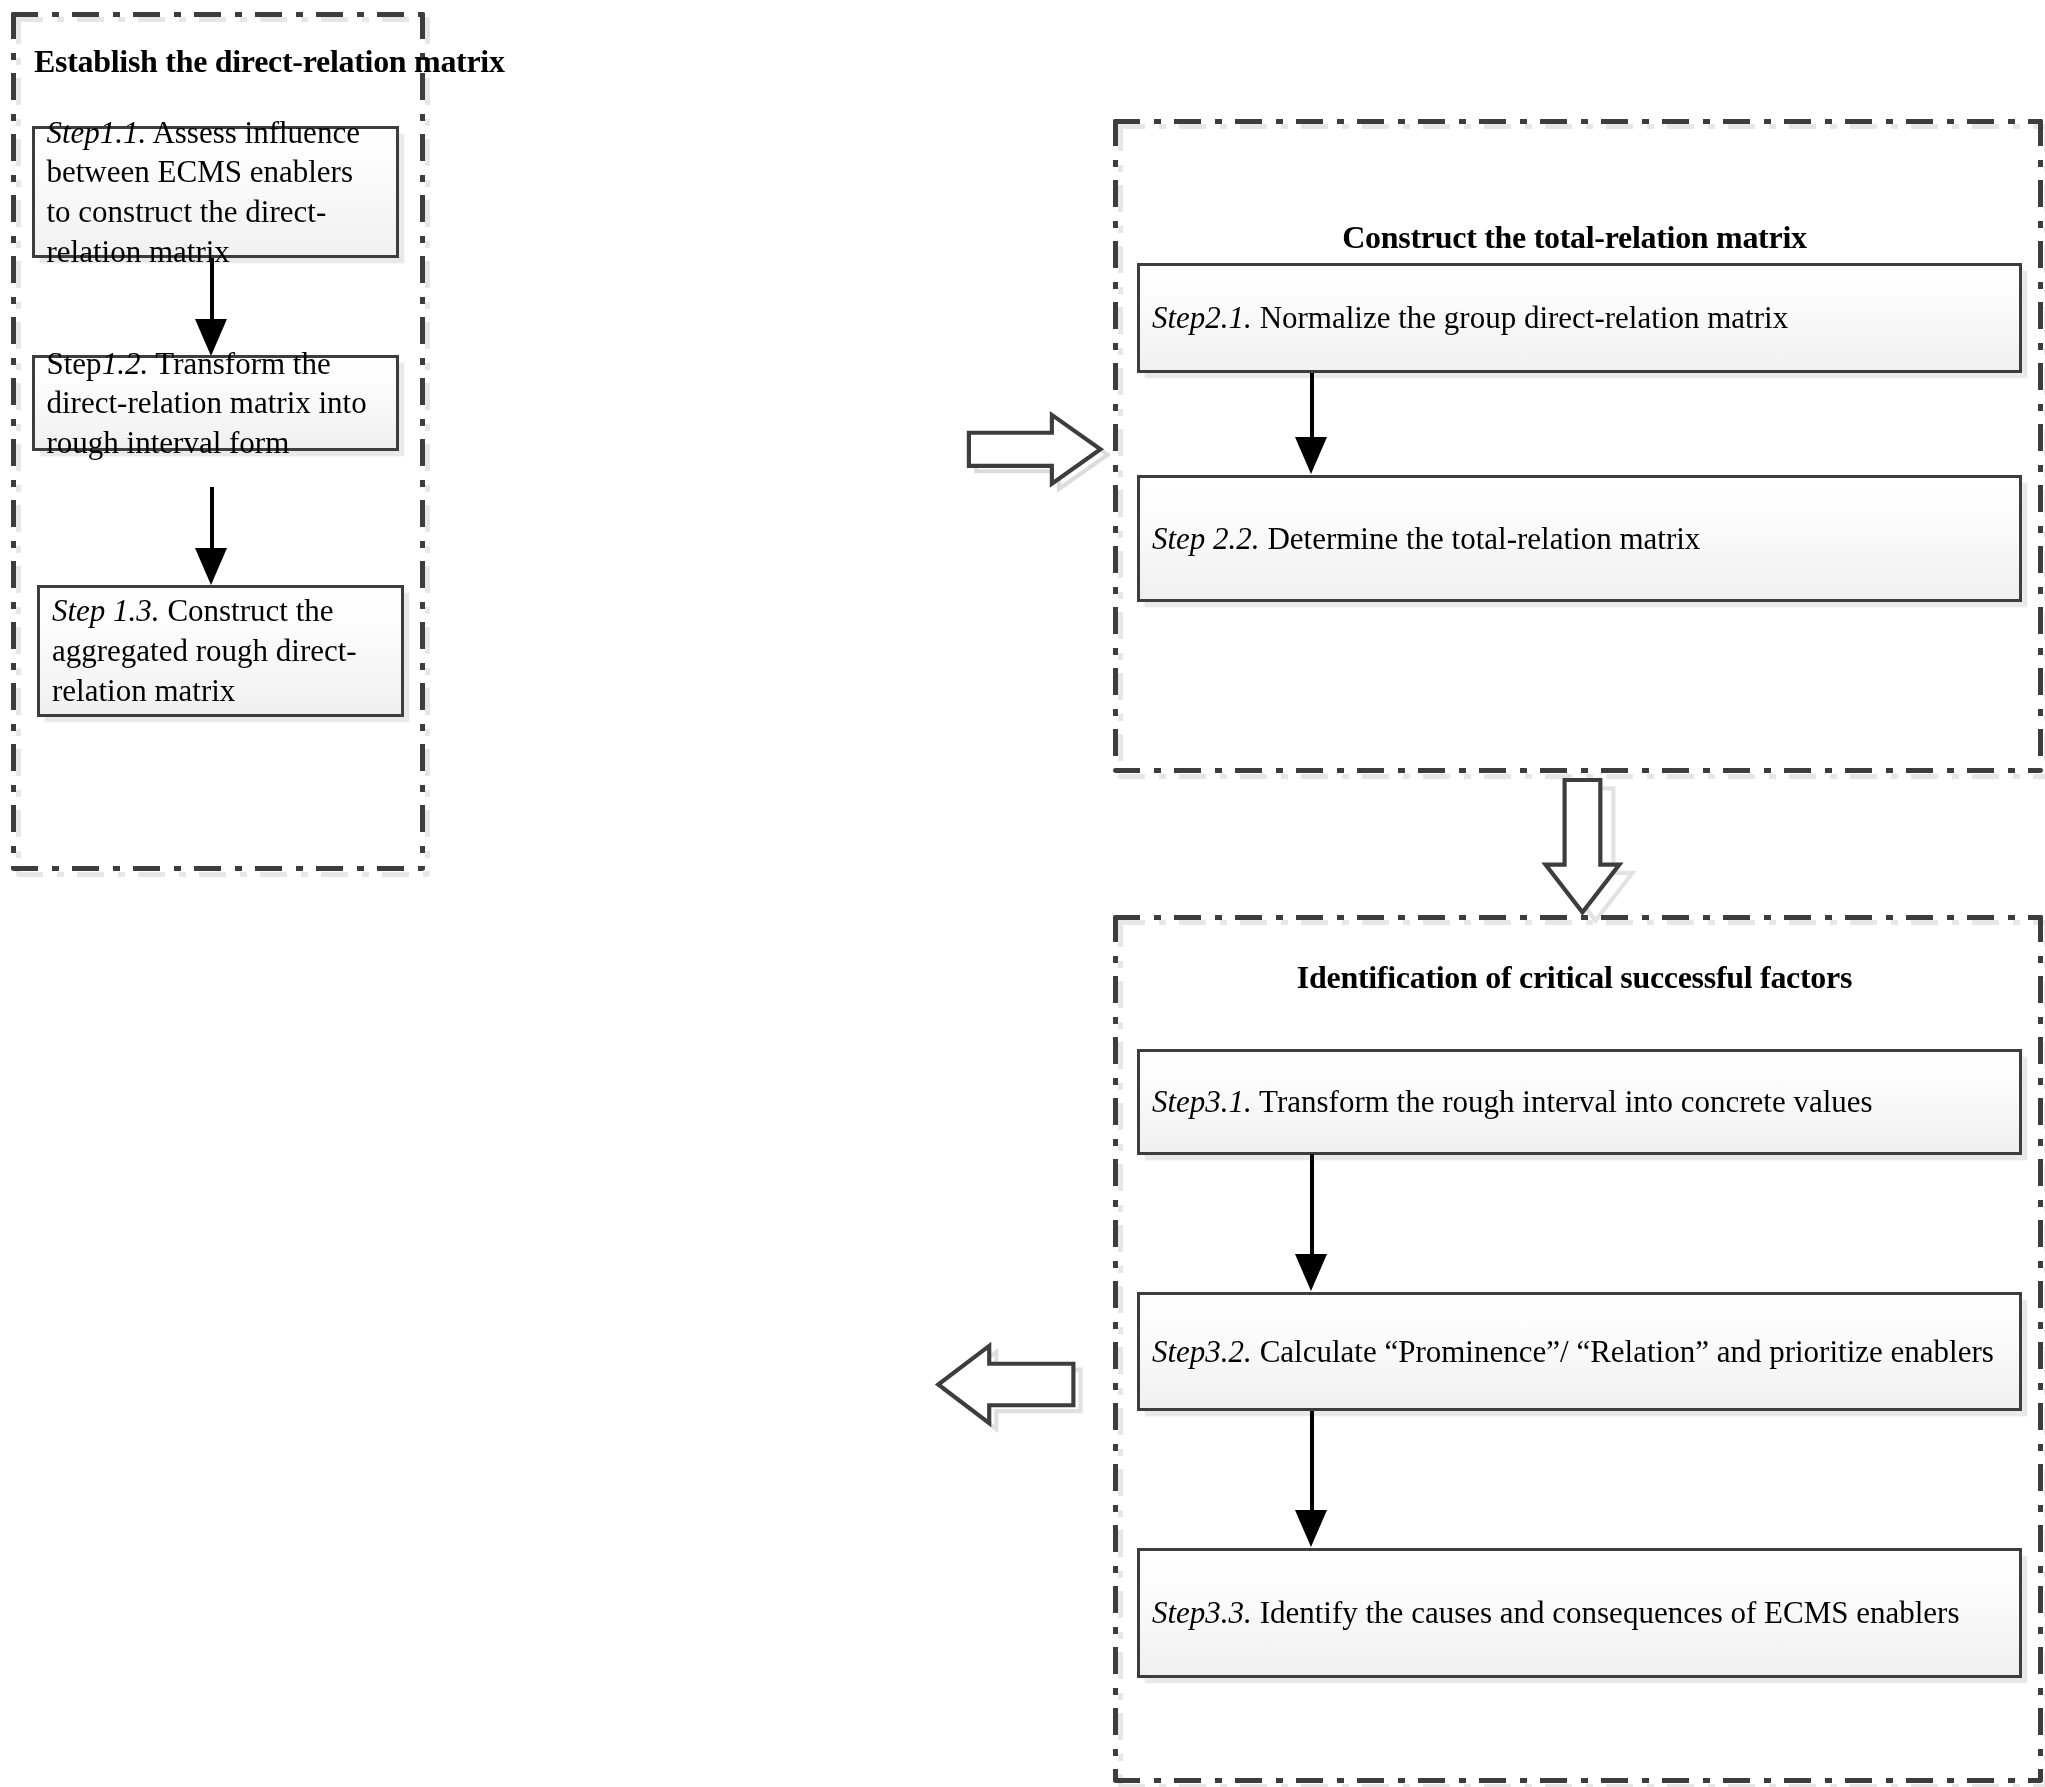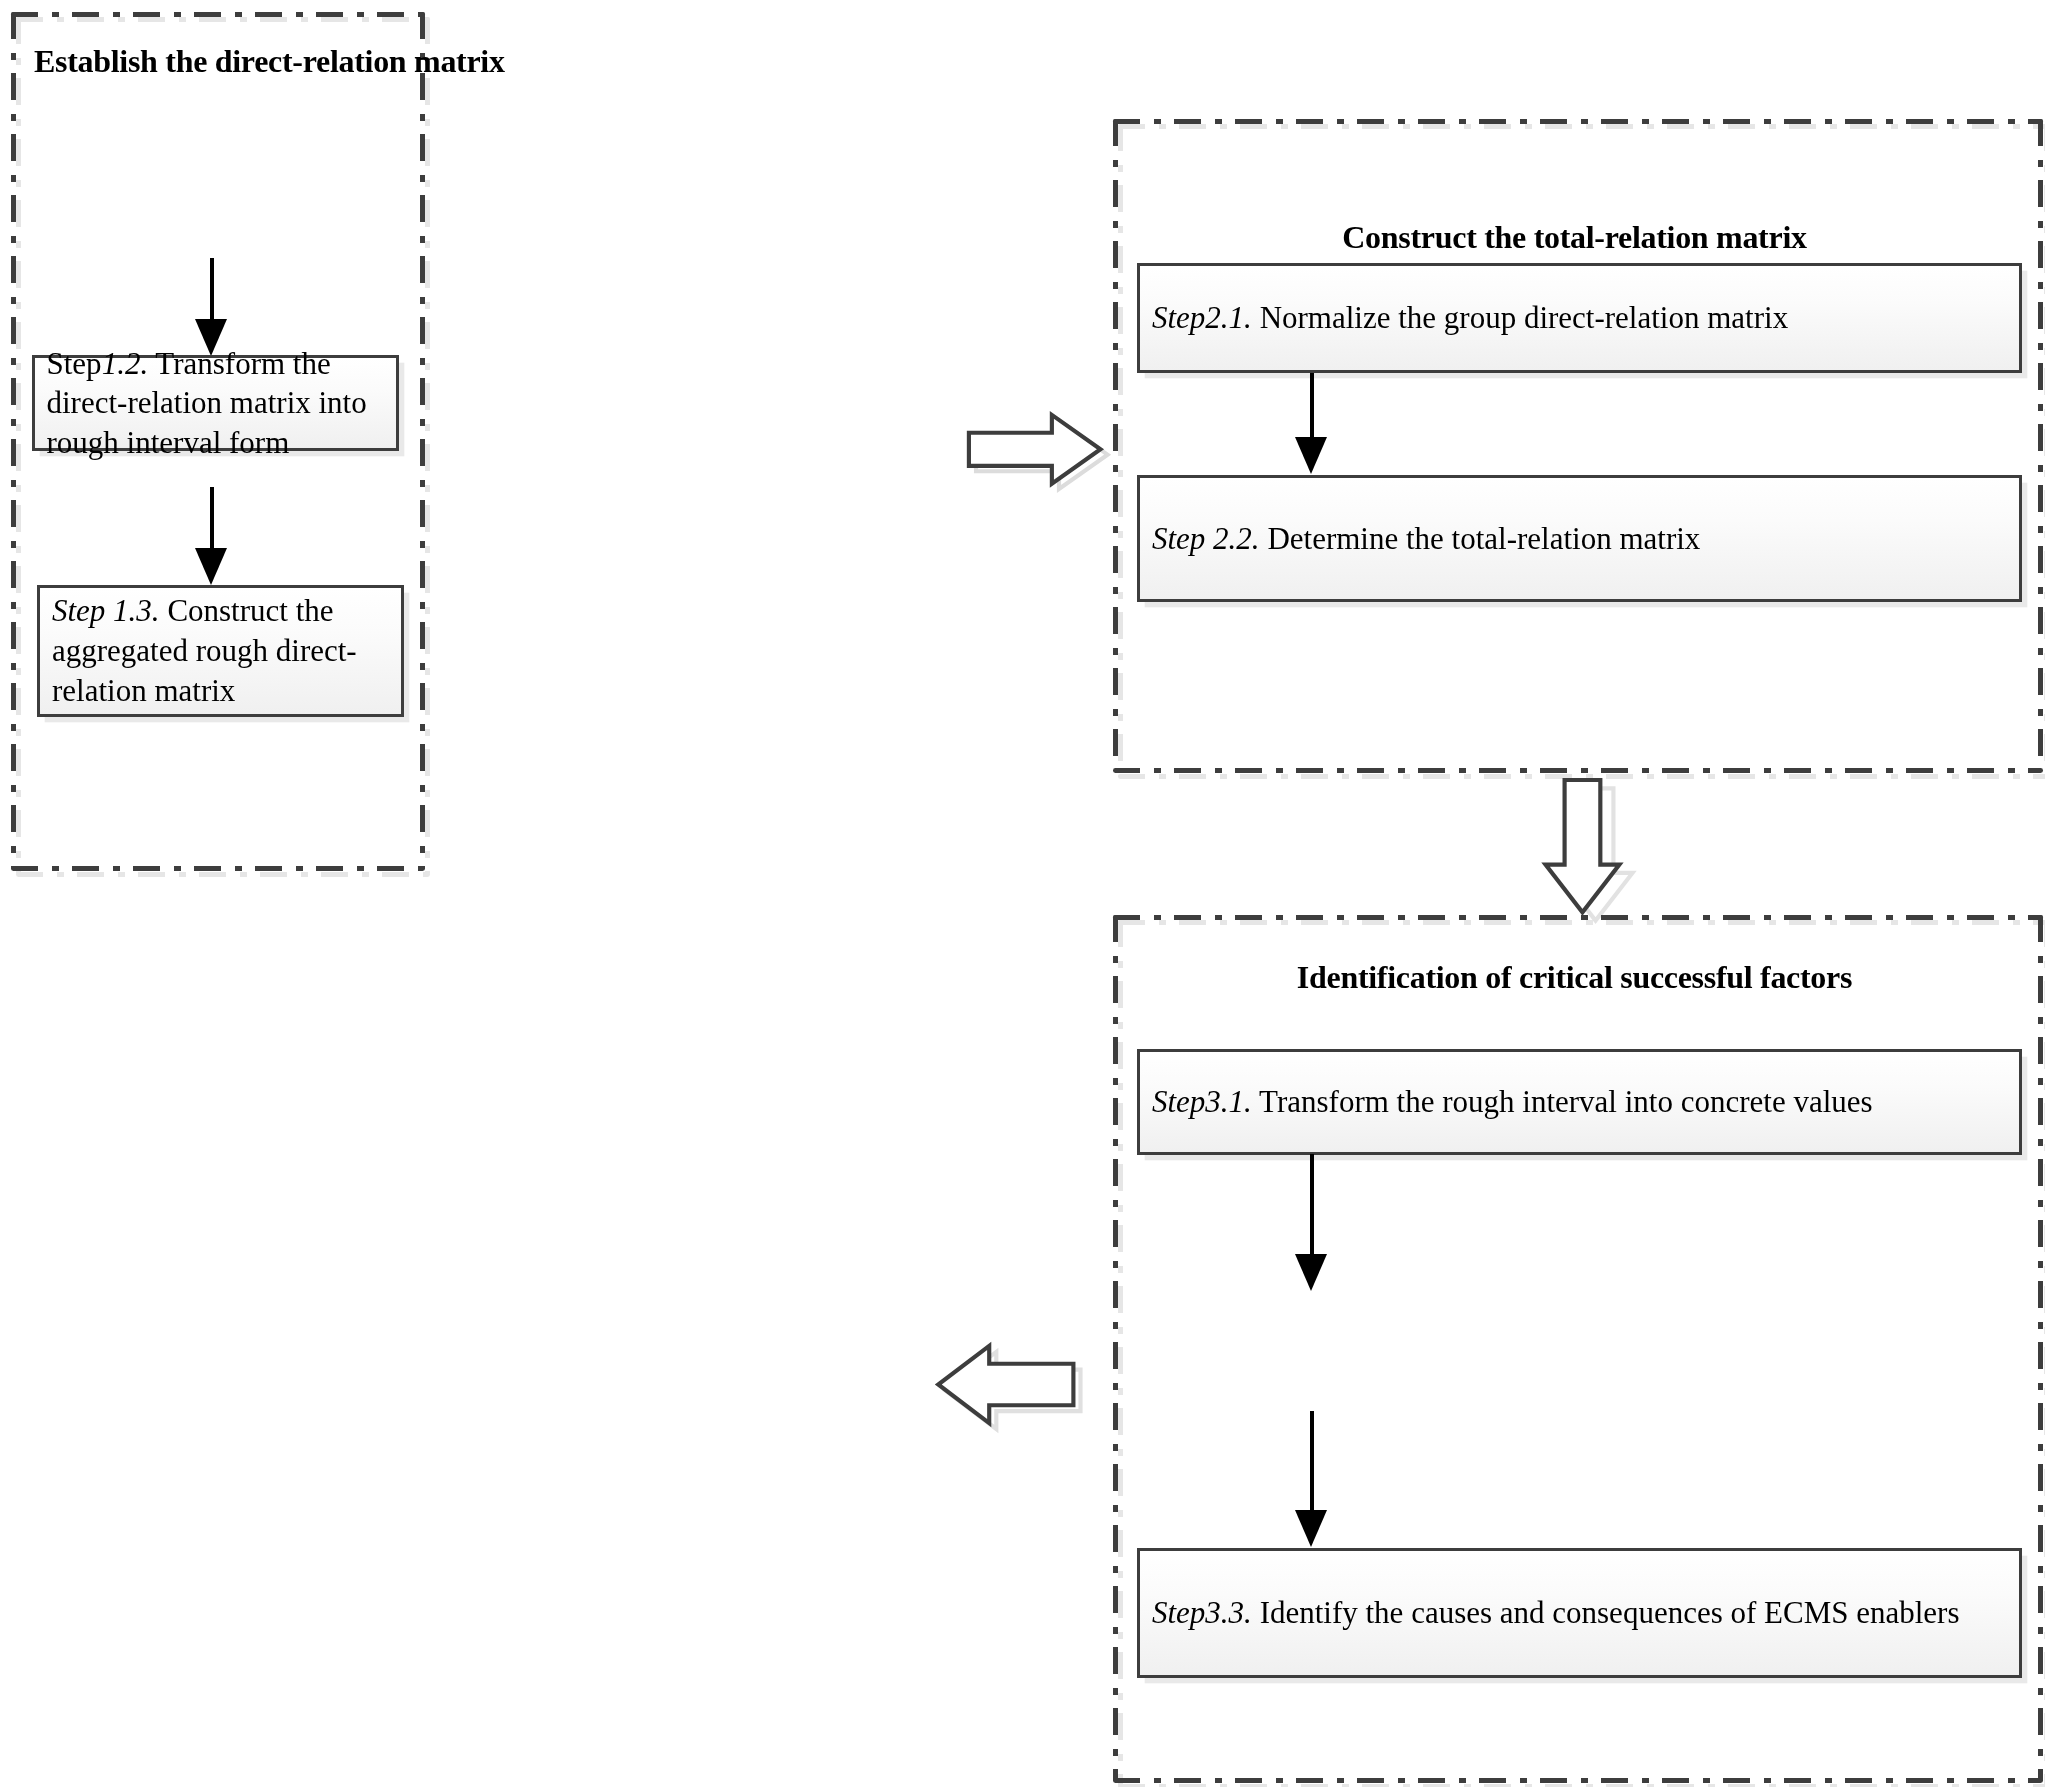--- a/index.html
+++ b/index.html
@@ -132,20 +132,25 @@
     <div class="dd-h dd-shadow" style="left:10px; top:866px; width:414px;"></div>
 
     <div class="dd-v" style="left:4.8px;  top:6px;  height:858px;"></div>
     <div class="dd-v" style="left:414px; top:6px; height:858px;"></div>
     <div class="dd-h" style="left:4.8px;  top:6px;  width:414px;"></div>
     <div class="dd-h" style="left:4.8px;  top:860px; width:414px;"></div>
   </div>
 
   <div class="panel-title" style="left:34px; top:43px; width:392px;">Establish the direct-relation matrix</div>
 
+  <div class="pbox" style="left:31.5px; top:126px; width:367px; height:132px;">
+    <div class="pbox-text">
+      <span class="it">Step1.1.</span><span> Assess influence between ECMS enablers to construct the direct-relation matrix</span>
+    </div>
+  </div>
 
   <div class="conn" style="left:210px; top:258px; height:97px;">
     <div class="conn-line" style="height:63px;"></div>
     <div class="conn-head" style="top:61px;"></div>
   </div>
 
   <div class="pbox" style="left:31.5px; top:355px; width:367px; height:96px;">
     <div class="pbox-text">
       <span>Step</span><span class="it">1.2.</span><span> Transform the direct-relation matrix into rough interval form</span>
     </div>
@@ -223,20 +228,25 @@
     <div class="pbox-text">
       <span class="it">Step3.1.</span><span> Transform the rough interval into concrete values</span>
     </div>
   </div>
 
   <div class="conn" style="left:1310px; top:1154px; height:138px;">
     <div class="conn-line" style="height:102px;"></div>
     <div class="conn-head" style="top:100px;"></div>
   </div>
 
+  <div class="pbox" style="left:1137px; top:1292px; width:885px; height:119px;">
+    <div class="pbox-text">
+      <span class="it">Step3.2.</span><span> Calculate “Prominence”/ “Relation” and prioritize enablers</span>
+    </div>
+  </div>
 
   <div class="conn" style="left:1310px; top:1411px; height:137px;">
     <div class="conn-line" style="height:101px;"></div>
     <div class="conn-head" style="top:99px;"></div>
   </div>
 
   <div class="pbox" style="left:1137px; top:1548px; width:885px; height:130px;">
     <div class="pbox-text">
       <span class="it">Step3.3.</span><span> Identify the causes and consequences of ECMS enablers</span>
     </div>

